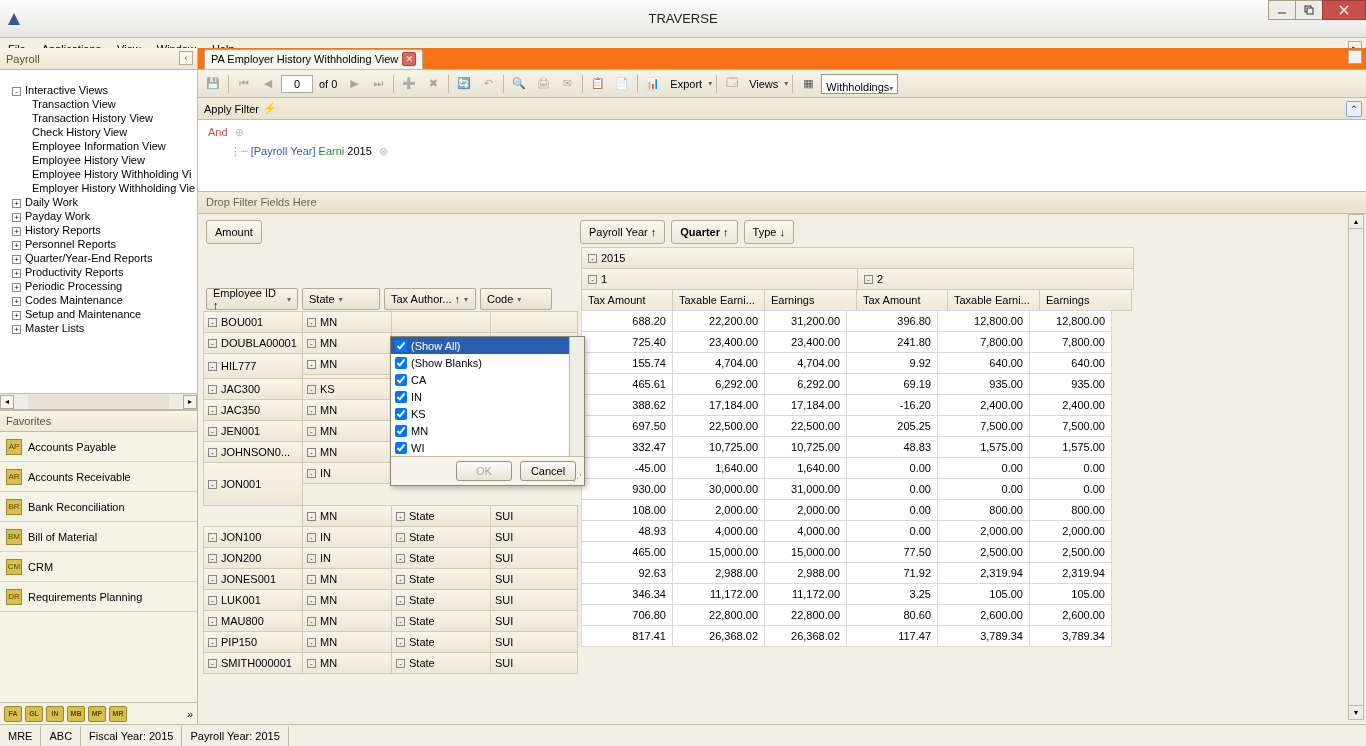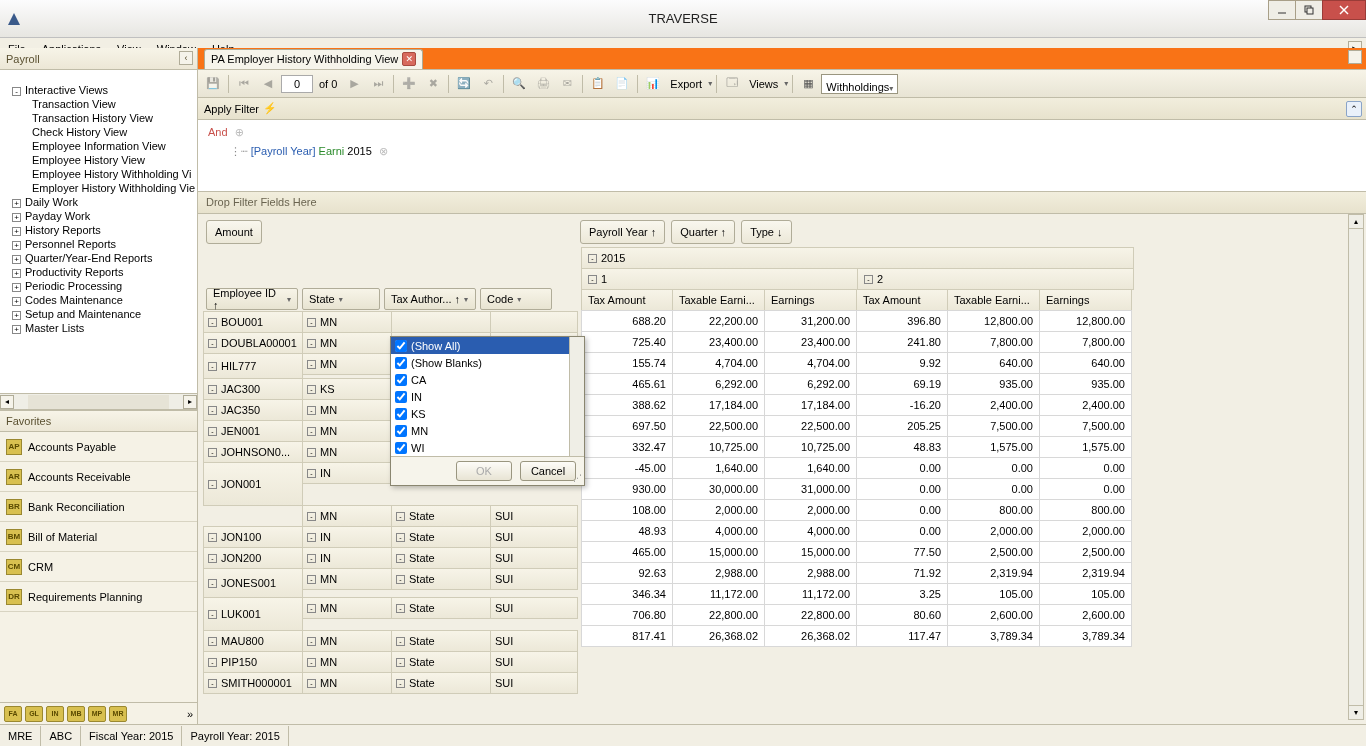--- a/index.html
+++ b/index.html
@@ -21,21 +21,21 @@
 .tree .node{padding:1px 2px 1px 12px;white-space:nowrap;color:#000}
 .tree .node.lv1{padding-left:8px}
 .tree .node.lv2{padding-left:28px}
 .tree .exp{display:inline-block;width:9px;height:9px;border:1px solid #888;line-height:7px;text-align:center;font-size:8px;margin-right:4px;vertical-align:middle}
 .tree .scroll{position:absolute;bottom:0;left:0;right:0;height:16px;background:#efeee6;border-top:1px solid #c0bca8;display:flex;align-items:center}
 .tree .scroll .tk{flex:1;background:#e6e3d6;height:14px;margin:0 14px;position:relative}
 .tree .scroll .ar{width:14px;height:14px;border:1px solid #b0ac98;background:#f5f3ea;display:flex;align-items:center;justify-content:center;font-size:8px}
 .favhdr{height:22px;border-top:1px solid #c0bca8}
 .favlist{flex:1;background:#f5f2e6;overflow:hidden}
 .favitem{height:30px;border-bottom:1px solid #d8d4c2;display:flex;align-items:center;padding-left:6px;gap:6px}
-.favicon{width:16px;height:16px;background:#d8c050;border:1px solid #9a8830;border-radius:0;font-size:8px;display:flex;align-items:center;justify-content:center;color:#5a4a00;font-weight:bold}
+.favicon{width:16px;height:16px;background:#d8c050;border:1px solid #9a8830;border-radius:0;font-size:8px;display:flex;align-items:center;justify-content:center;color:#5a4a00;font-weight:normal}
 .favstrip{height:22px;border-top:1px solid #c0bca8;display:flex;align-items:center;padding:0 4px;gap:3px;position:relative}
 .favstrip .mini{width:18px;height:16px;background:#d8c050;border:1px solid #9a8830;border-radius:2px;font-size:7px;display:flex;align-items:center;justify-content:center;color:#5a4a00;font-weight:bold}
 .favstrip .chev{position:absolute;right:4px}
 .main{position:absolute;left:198px;right:0;top:48px;bottom:22px;background:#f2efe4;display:flex;flex-direction:column}
 .tabstrip{height:22px;background:#f97316;display:flex;align-items:center;padding-left:6px;position:relative;border-bottom:1px solid #c0bca8}
 .tab{height:20px;border:1px solid #adab95;border-bottom:none;background:#f6f4eb;padding:0 6px;display:flex;align-items:center;gap:4px;border-radius:3px 3px 0 0}
 .tab .x{width:14px;height:14px;background:#d86a5e;border:1px solid #a84a40;color:#fff;display:flex;align-items:center;justify-content:center;font-size:9px;border-radius:2px}
 .tabstrip .arrowR{position:absolute;right:4px;top:2px;width:14px;height:14px;border:1px solid #b0ac98;background:#f5f3ea}
 .toolbar{height:28px;background:linear-gradient(#f7f4e8,#e8e4d4);border-bottom:1px solid #c0bca8;display:flex;align-items:center;padding:0 4px;gap:2px}
 .tbtn{width:22px;height:22px;display:flex;align-items:center;justify-content:center;border-radius:2px;color:#555}
@@ -65,21 +65,21 @@
 .grid{position:absolute;left:6px;top:98px;right:22px;bottom:4px}
 .rowcells{position:absolute;left:0;top:0;width:376px}
 .rcell{height:22px;border:1px solid #d0ccb8;background:linear-gradient(#f7f4e8,#ece8d8);display:flex;align-items:center;padding:0 4px;float:left;margin:-1px 0 0 -1px}
 .rcell .bx{width:9px;height:9px;border:1px solid #888;margin-right:4px;line-height:7px;text-align:center;font-size:7px}
 .rc-emp{width:100px}.rc-st{width:90px}.rc-ta{width:100px}.rc-cd{width:88px}
 .datagrid{position:absolute;left:378px;top:-64px;right:0}
 .dhrow{display:flex}
 .dh{height:22px;border:1px solid #d0ccb8;background:linear-gradient(#f7f4e8,#ece8d8);display:flex;align-items:center;padding:0 6px;margin:-1px 0 0 -1px}
 .dh.yr{width:553px}.dh.q{width:277px}
 .dc{height:22px;border:1px solid #d8d8d8;background:#fff;text-align:right;padding:0 6px;line-height:20px;margin:-1px 0 0 -1px}
-.dc.c1{width:92px}.dc.c2{width:93px}.dc.c3{width:93px}
+.dc.c1{width:92px}.dc.c2{width:93px}.dc.c3{width:83px}
 .dh.c1{width:92px}.dh.c2{width:93px}.dh.c3{width:93px}
 .drow{display:flex}
 .vscroll{position:absolute;right:2px;top:0;bottom:4px;width:16px;background:#efeee6;border:1px solid #c0bca8}
 .vscroll .ar{height:14px;border-bottom:1px solid #c0bca8;display:flex;align-items:center;justify-content:center;font-size:8px}
 .vscroll .ar.bt{position:absolute;bottom:0;width:100%;border-top:1px solid #c0bca8;border-bottom:none}
 .popup{position:absolute;left:390px;top:336px;width:195px;background:#f6f4eb;border:1px solid #8a8670;box-shadow:2px 2px 5px rgba(0,0,0,.25);z-index:50}
 .popup .list{max-height:120px;background:#fff;border-bottom:1px solid #c0bca8;position:relative}
 .popup .opt{height:17px;display:flex;align-items:center;padding:0 4px;gap:4px}
 .popup .opt.sel{background:#2a5db0;color:#fff}
 .popup .opt input{width:12px;height:12px}
@@ -265,21 +265,21 @@
   </div>
 
   <div class="drophdr">Drop Filter Fields Here</div>
 
   <div class="pivotarea">
     <div class="amountbtn">
         <span>Amount</span>
       </div>
     <div class="colfields" id="colfields">
         <div class="pillbtn" style="position: static;">Payroll Year  ↑</div>
-        <div class="pillbtn" style="position: static;">Quarter  ↑</div>
+        <div class="pillbtn" style="position: static; font-weight: bold;">Quarter  ↑</div>
         <div class="pillbtn" style="position: static;">Type  ↓</div>
       </div>
     <div class="rowfields" id="rowfields">
         <div class="rowfield emp">
           <span>Employee ID  ↑</span>
           <span class="sm">▾</span>
         </div>
         <div class="rowfield st">
           <span>State</span>
           <span class="sm">▾</span>
@@ -356,27 +356,27 @@
             <div class="rcell rc-ta"><span class="bx">-</span>State</div>
             <div class="rcell rc-cd">SUI</div>
           </div>
           <div style="clear: both;">
             <div class="rcell rc-emp" style="height:22px"><span class="bx">-</span>JON200</div>
             <div class="rcell rc-st"><span class="bx">-</span>IN</div>
             <div class="rcell rc-ta"><span class="bx">-</span>State</div>
             <div class="rcell rc-cd">SUI</div>
           </div>
           <div style="clear: both;">
-            <div class="rcell rc-emp" style="height:30px"><span class="bx">-</span>JONES001</div>
-            <div class="rcell rc-st"><span class="bx">-</span>MN</div>
-            <div class="rcell rc-ta"><span class="bx">-</span>State</div>
-            <div class="rcell rc-cd">SUI</div>
-          </div>
-          <div style="clear: both;">
-            <div class="rcell rc-emp" style="height:34px"><span class="bx">-</span>LUK001</div>
+            <div class="rcell rc-emp" style="height:22px"><span class="bx">-</span>JONES001</div>
+            <div class="rcell rc-st"><span class="bx">-</span>MN</div>
+            <div class="rcell rc-ta"><span class="bx">-</span>State</div>
+            <div class="rcell rc-cd">SUI</div>
+          </div>
+          <div style="clear: both;">
+            <div class="rcell rc-emp" style="height:22px"><span class="bx">-</span>LUK001</div>
             <div class="rcell rc-st"><span class="bx">-</span>MN</div>
             <div class="rcell rc-ta"><span class="bx">-</span>State</div>
             <div class="rcell rc-cd">SUI</div>
           </div>
           <div style="clear: both;">
             <div class="rcell rc-emp" style="height:22px"><span class="bx">-</span>MAU800</div>
             <div class="rcell rc-st"><span class="bx">-</span>MN</div>
             <div class="rcell rc-ta"><span class="bx">-</span>State</div>
             <div class="rcell rc-cd">SUI</div>
           </div>

